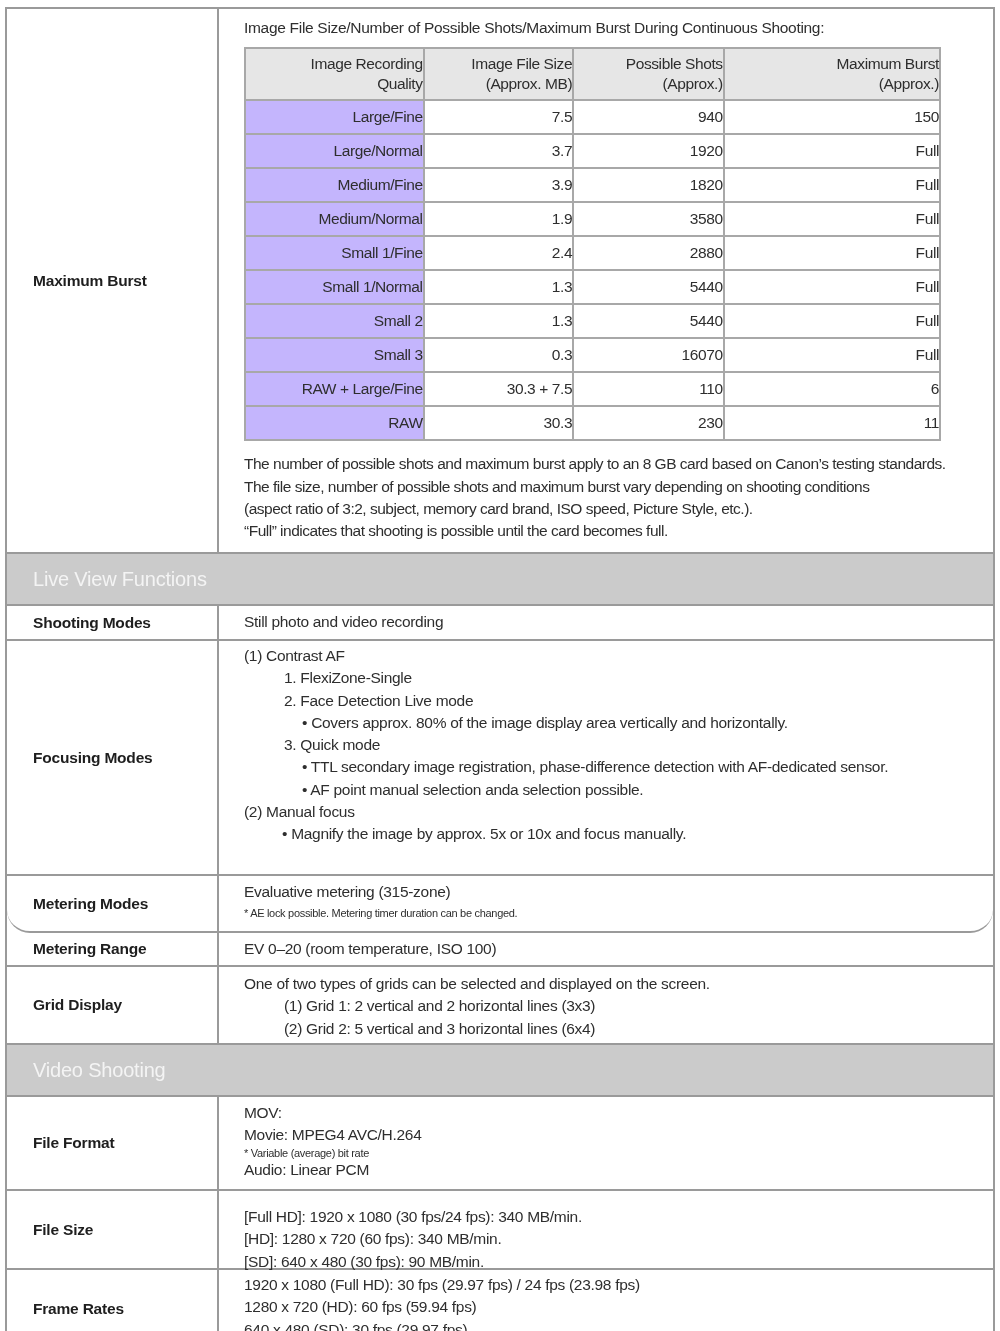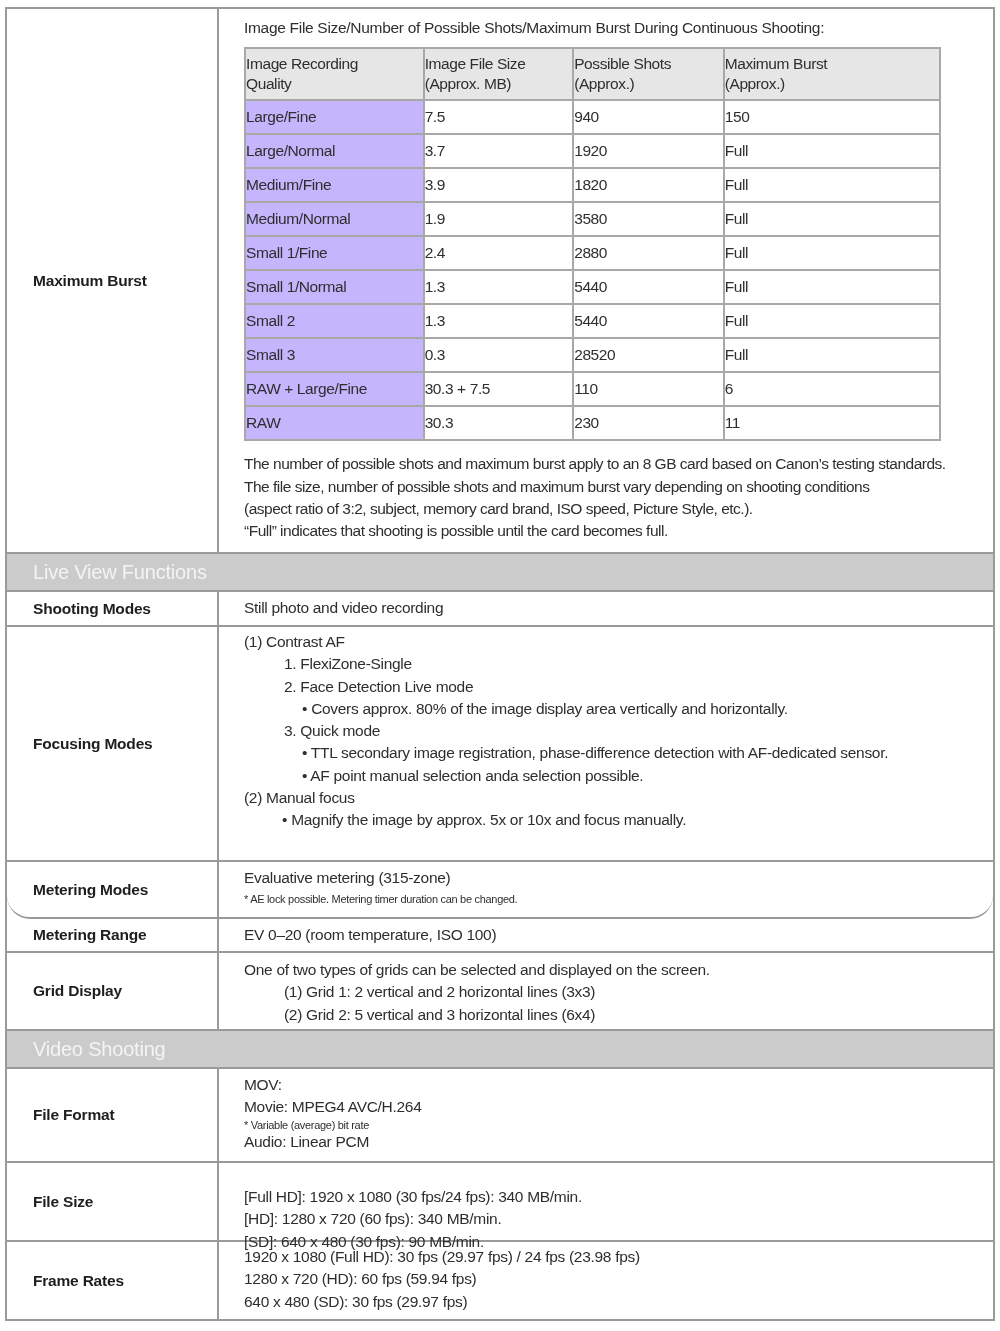--- a/index.html
+++ b/index.html
@@ -18,31 +18,31 @@
   .label {
     width: 212px; flex: 0 0 212px; border-right: 2px solid #9a9a9a;
     display: flex; align-items: center; padding-left: 26px;
     font-weight: bold; font-size: 15.5px; color: #1e1e1e; letter-spacing: -0.2px;
   }
   .value {
     flex: 1; padding: 4px 0 4px 25px; font-size: 15.5px; line-height: 22.3px;
     color: #2e2e2e; letter-spacing: -0.3px;
   }
   .section {
-    background: #cbcbcb; color: #f4f4f4; font-size: 20px; height: 38px;
+    background: #cbcbcb; color: #f4f4f4; font-size: 20px; height: 52px;
     display: flex; align-items: center; padding-left: 26px;
     border-bottom: 2px solid #9a9a9a; letter-spacing: -0.2px;
   }
   .intro { margin-top: 9px; margin-bottom: 8px; }
   table.burst {
     border-collapse: collapse; width: 697px; margin-bottom: 12px;
     font-size: 15.5px; letter-spacing: -0.4px;
   }
   table.burst th, table.burst td {
-    border: 2px solid #a8a8a8; text-align: left; font-weight: normal;
+    border: 2px solid #a8a8a8; text-align: right; font-weight: normal;
     color: #2e2e2e;
   }
   table.burst th { background: #e6e6e6; height: 52px; line-height: 20px; }
   table.burst td { height: 34px; }
   table.burst td.first { background: #c4b5fd; }
   .c1 { width: 179px; } .c2 { width: 150px; } .c3 { width: 151px; } .c4 { width: 217px; }
   .notes { margin-bottom: 6px; letter-spacing: -0.5px; }
   .ind1 { padding-left: 40px; }
   .ind2 { padding-left: 58px; }
   .ind1b { padding-left: 38px; }
@@ -107,21 +107,21 @@
             </tr>
           <tr>
               <td class="first">Small 2</td>
               <td>1.3</td>
               <td>5440</td>
               <td>Full</td>
             </tr>
           <tr>
               <td class="first">Small 3</td>
               <td>0.3</td>
-              <td>28520</td>
+              <td>16070</td>
               <td>Full</td>
             </tr>
           <tr>
               <td class="first">RAW + Large/Fine</td>
               <td>30.3 + 7.5</td>
               <td>110</td>
               <td>6</td>
             </tr>
           <tr>
               <td class="first">RAW</td>
@@ -191,21 +191,21 @@
     <div class="value" style="padding-top:5px;">
       <div>MOV:</div>
       <div>Movie: MPEG4 AVC/H.264</div>
       <div class="small" style="line-height:12px;">* Variable (average) bit rate</div>
       <div>Audio: Linear PCM</div>
     </div>
   </div>
 
   <div class="row" style="height:79px;">
     <div class="label">File Size</div>
-    <div class="value" style="padding-top:23px;">
+    <div class="value" style="padding-top:15px;">
       <div>[Full HD]: 1920 x 1080 (30 fps/24 fps): 340 MB/min.</div>
       <div>[HD]: 1280 x 720 (60 fps): 340 MB/min.</div>
       <div>[SD]: 640 x 480 (30 fps): 90 MB/min.</div>
     </div>
   </div>
 
   <div class="row" style="height:77px;">
     <div class="label">Frame Rates</div>
     <div class="value" style="padding-top:4px;">
       <div>1920 x 1080 (Full HD): 30 fps (29.97 fps) / 24 fps (23.98 fps)</div>

